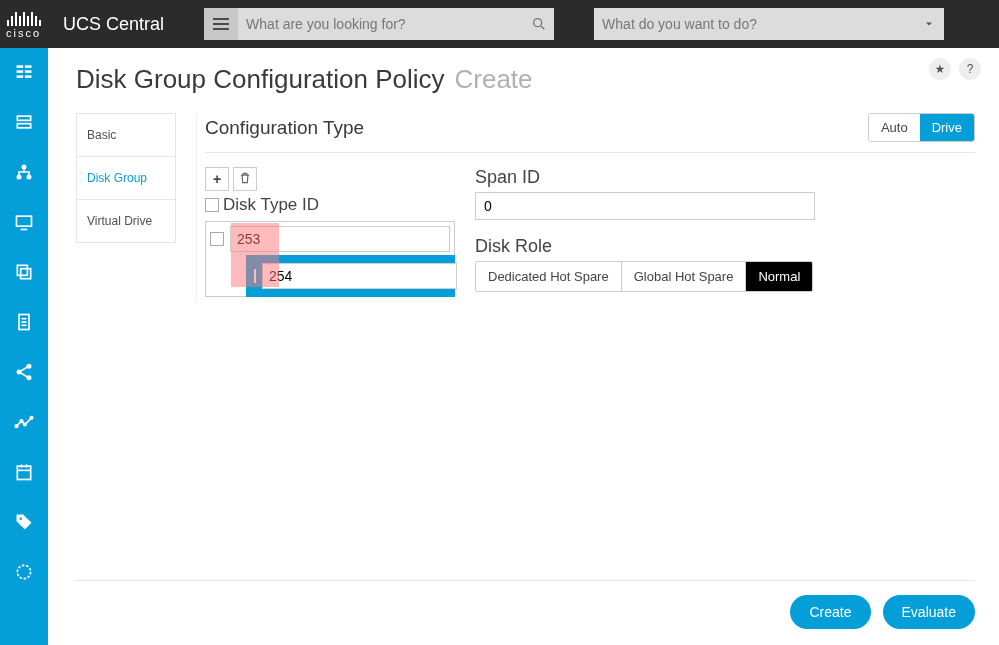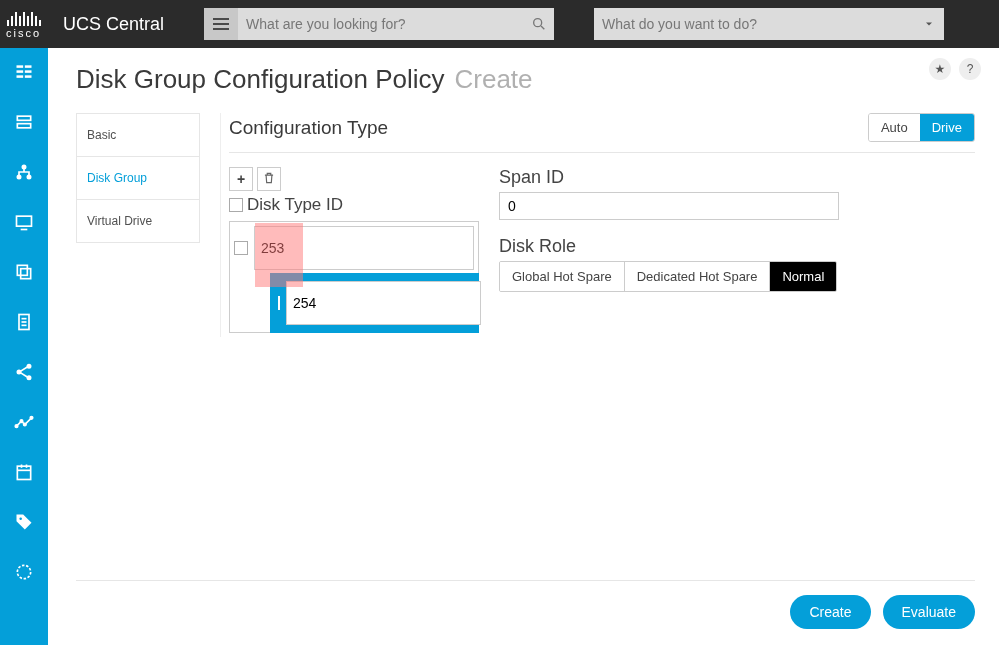--- a/index.html
+++ b/index.html
@@ -38,21 +38,21 @@
   
   .main { flex:1; position:relative; padding: 16px 24px 0 28px; display:flex; flex-direction:column;}
   .page-title-row{ display:flex; align-items:center; gap:10px; margin-bottom:18px; }
   .page-title{ font-size:26px; font-weight:400; color:#3a3a3a; }
   .page-title-suffix{ font-size:26px; font-weight:400; color:#b0b0b0; }
   .top-actions { position:absolute; top:10px; right:18px; display:flex; gap:8px;}
   .circ-btn{ width:22px; height:22px; border-radius:50%; background:#eee; display:flex; align-items:center; justify-content:center; font-size:12px; color:#555; cursor:pointer;}
 
   
   .config-row { display:flex; gap:20px; align-items:flex-start;}
-  .sidenav { width:124px; border:1px solid #e6e6e6; }
+  .sidenav { width:100px; border:1px solid #e6e6e6; }
   .sidenav-item { padding:14px 10px; font-size:12px; color:#505050; border-bottom:1px solid #e6e6e6; cursor:pointer;}
   .sidenav-item:last-child{border-bottom:none;}
   .sidenav-item.active{ color:#049fd9; }
   .config-main{ flex:1; border-left:1px solid #eee; padding-left:8px; padding-bottom:4px;}
   .config-header{ display:flex; align-items:center; justify-content:space-between; border-bottom:1px solid #e6e6e6; padding-bottom:10px;}
   .config-header h2{ font-size:19px; font-weight:400; color:#3a3a3a;}
   .mode-toggle{ display:flex; border:1px solid #ccc; border-radius:3px; overflow:hidden;}
   .mode-btn{ padding:6px 12px; font-size:13px; background:#fff; color:#444; cursor:pointer;}
   .mode-btn.active{ background:#049fd9; color:#fff; }
 
@@ -60,21 +60,21 @@
   .left-col{ width:250px;}
   .right-col{ flex:1; max-width:340px;}
 
   .tool-row{ display:flex; gap:4px; margin-bottom:4px;}
   .icon-btn{ width:24px; height:24px; border:1px solid #ccc; background:#fff; display:flex; align-items:center; justify-content:center; font-size:14px; color:#444; cursor:pointer;}
   .slot-header{ display:flex; align-items:center; font-size:17px; color:#444; margin:2px 0 6px; gap:4px;}
   .slot-header .chk{ width:14px; height:14px; border:1px solid #aaa;}
   .slot-list{ border:1px solid #ccc; }
   .slot-row{ display:flex; align-items:center; padding:4px; gap:6px;}
   .slot-row .chk{ width:14px; height:14px; border:1px solid #aaa; background:#fff;}
-  .slot-row input{ flex:1; height:44px; border:1px solid #ccc; padding:0 6px; font-size:14px; }
+  .slot-row input{ flex:1; height:26px; border:1px solid #ccc; padding:0 6px; font-size:14px; }
   .slot-row.selected{ border:4px solid #049fd9; margin:-1px; }
   .slot-row.selected .chk{ border-color:#fff; }
   .slot-row.selected-bg{ background:#049fd9;margin-left:40px; }
   .hl-overlay{ position:absolute; background:rgba(255,120,120,0.5); pointer-events:none;}
   .slot-wrap{ position:relative; }
 
   .field-label{ font-size:18px; color:#444; margin-bottom:4px;}
   .text-input{ width:100%; height:28px; border:1px solid #ccc; padding:0 8px; font-size:14px; margin-bottom:16px;}
   .seg-group{ display:flex; border:1px solid #ccc; border-radius:2px; overflow:hidden; width:fit-content;}
   .seg-btn{ padding:7px 12px; font-size:13px; background:#fff; color:#444; border-right:1px solid #ccc; cursor:pointer;}
@@ -281,22 +281,22 @@
               <div class="hl-overlay" style="left:26px; top:2px; width:48px; height:64px;"></div>
             </div>
           </div>
 
           <div class="right-col">
             <div class="field-label">Span ID</div>
             <input class="text-input" value="0" style="">
 
             <div class="field-label">Disk Role</div>
             <div class="seg-group">
+              <div class="seg-btn">Dedicated Hot Spare</div>
               <div class="seg-btn">Global Hot Spare</div>
-              <div class="seg-btn">Dedicated Hot Spare</div>
               <div class="seg-btn active">Normal</div>
             </div>
           </div>
         </div>
       </div>
     </div>
 
     <div class="footer">
       <div class="btn btn-primary">Create</div>
       <div class="btn btn-primary">Evaluate</div>

